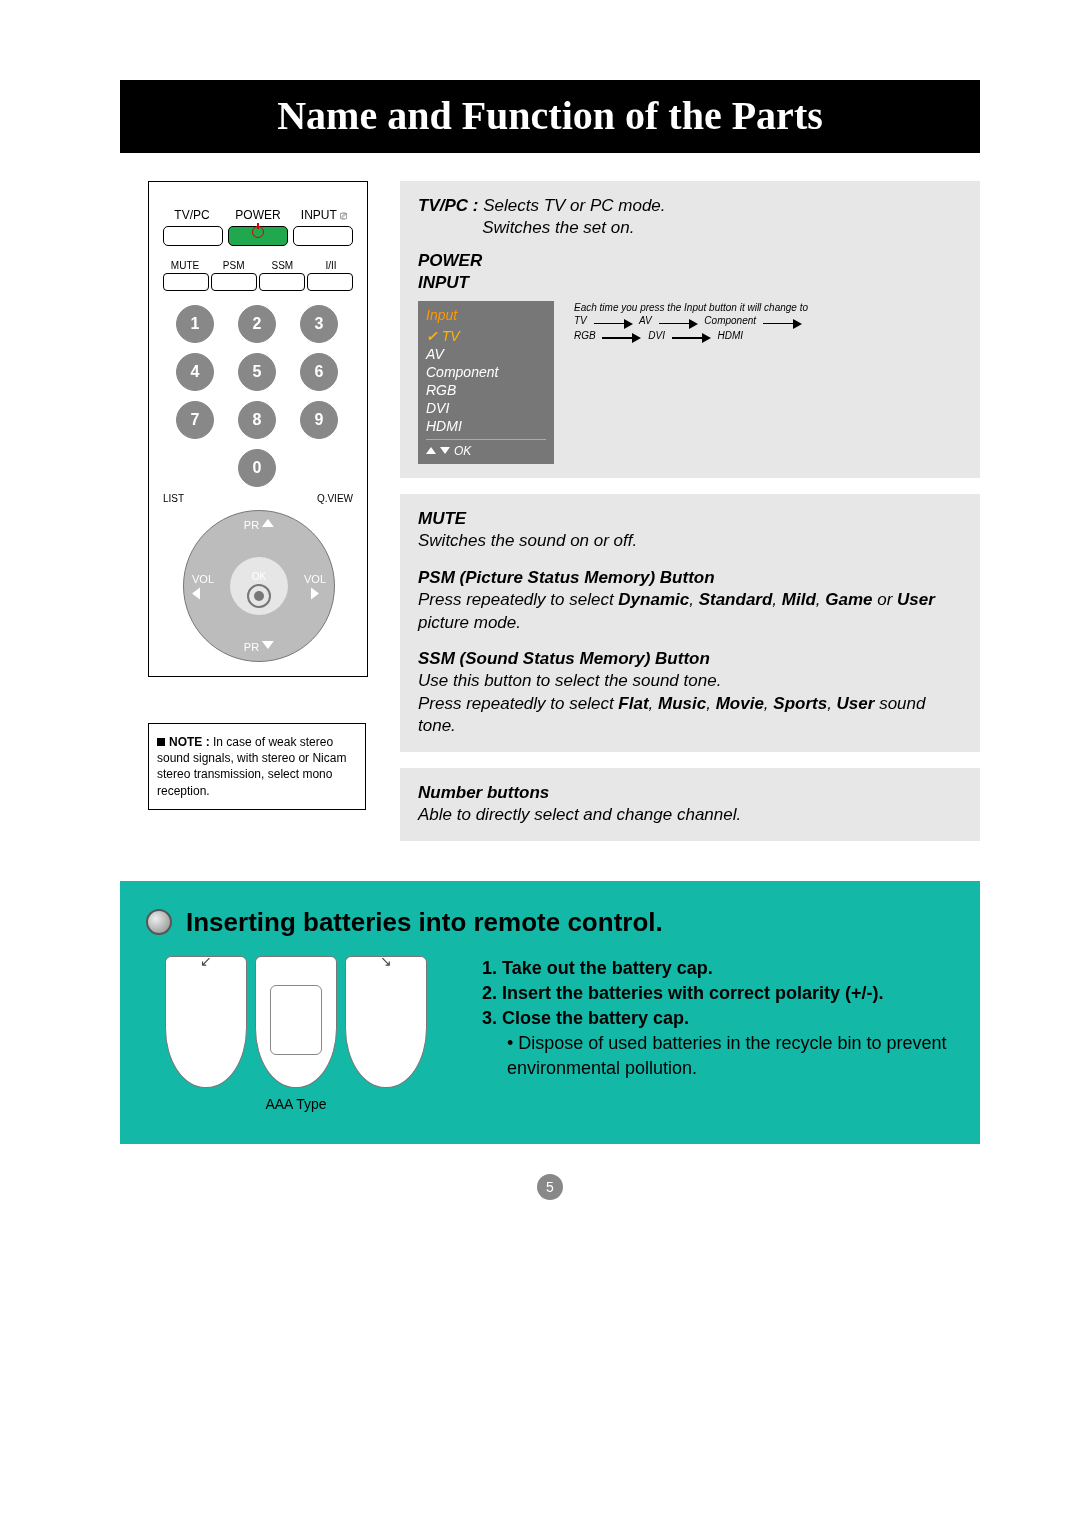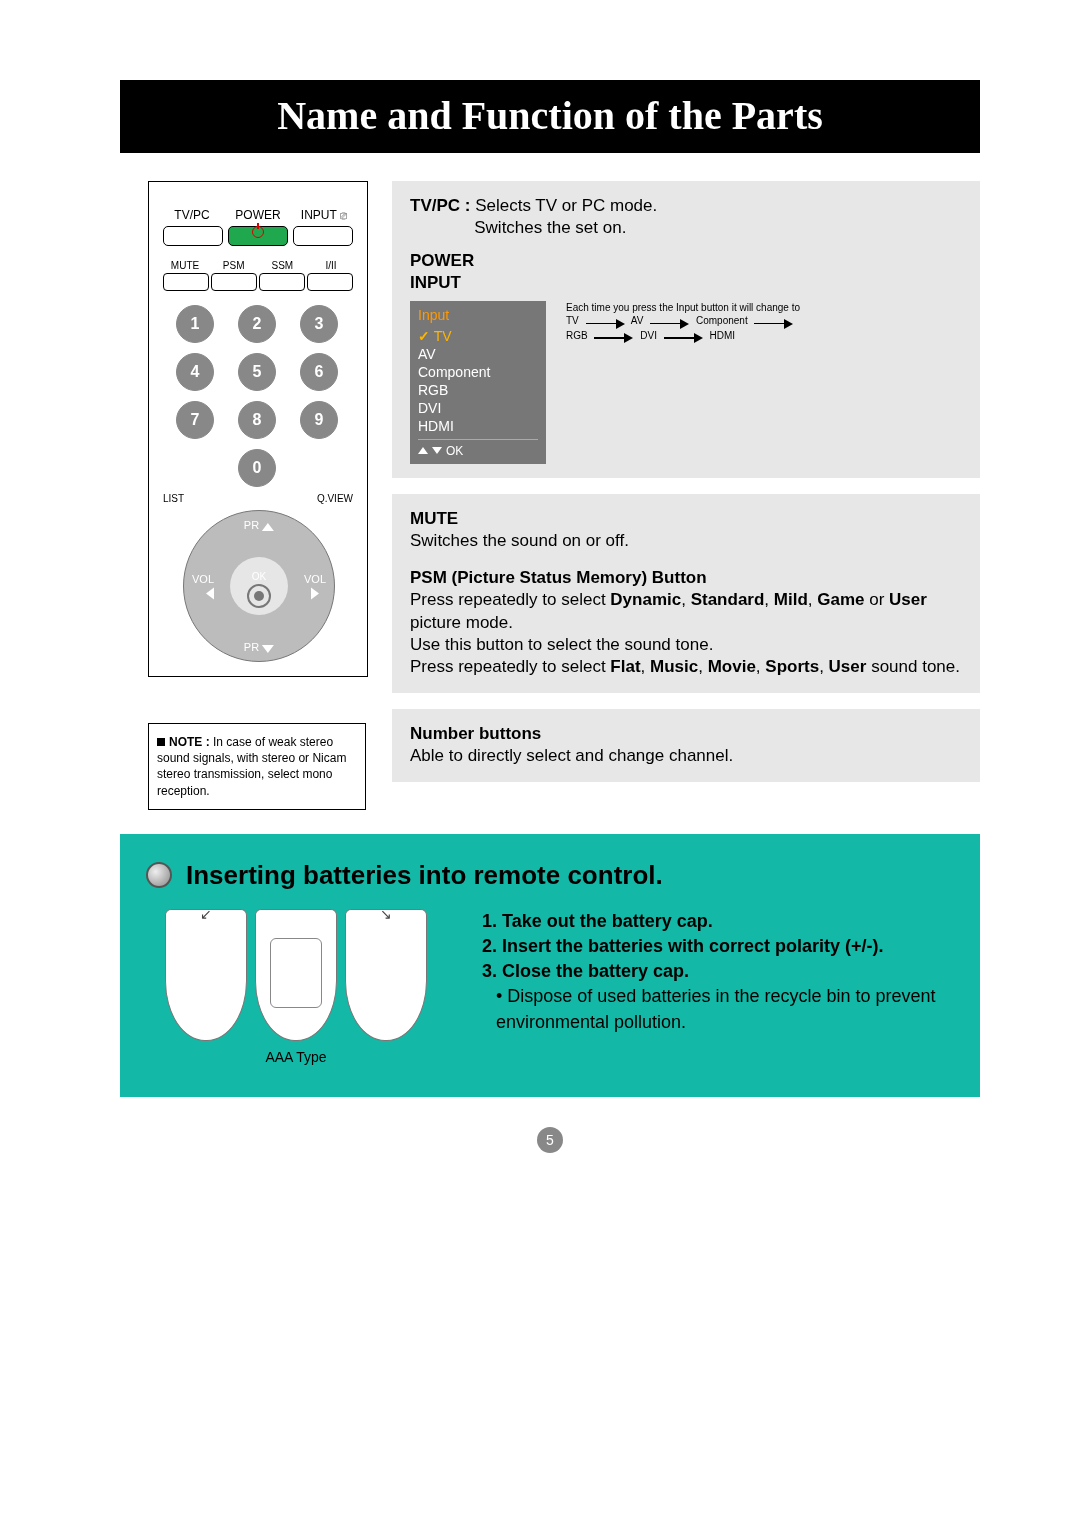--- a/index.html
+++ b/index.html
@@ -91,36 +91,36 @@
   .dpad-wrap{ margin-top:6px; width:150px;height:150px; position:relative;}
   .dpad{
     width:150px;height:150px;border:1px solid #777;border-radius:50%;
     background:#bcbcbc; position:relative;
     display:flex;align-items:center;justify-content:center;
   }
   .dpad .ok{ width:58px;height:58px;border-radius:50%;background:#e6e6e6; display:flex;align-items:center;justify-content:center; flex-direction:column;}
   .dpad .ok .lbl{color:#fff;font-size:10px;margin-bottom:2px;}
   .dpad .ok .ring{width:20px;height:20px;border:2px solid #777;border-radius:50%;}
   .dpad .ok .dot{width:10px;height:10px;background:#777;border-radius:50%;margin-top:-17px;}
-  .dpad .dir{position:absolute;color:#fff;font-size:11px;display:flex;align-items:flex-end;gap:3px;}
+  .dpad .dir{position:absolute;color:#fff;font-size:11px;display:flex;align-items:flex-start;gap:3px;}
   .dpad .dir.up{top:8px;left:50%;transform:translateX(-50%);}
   .dpad .dir.down{bottom:8px;left:50%;transform:translateX(-50%);}
   .dpad .dir.left{left:8px;top:50%;transform:translateY(-50%);flex-direction:column;}
   .dpad .dir.right{right:8px;top:50%;transform:translateY(-50%);flex-direction:column;align-items:center;}
   .tri{ width:0;height:0; display:inline-block;}
   .tri.up{border-left:6px solid transparent;border-right:6px solid transparent;border-bottom:8px solid #fff;}
   .tri.down{border-left:6px solid transparent;border-right:6px solid transparent;border-top:8px solid #fff;}
   .tri.left{border-top:6px solid transparent;border-bottom:6px solid transparent;border-right:8px solid #fff;}
   .tri.right{border-top:6px solid transparent;border-bottom:6px solid transparent;border-left:8px solid #fff;}
   .note-box{
     border:1px solid #000; width:200px; font-size:12px; padding:10px 8px; margin-top:46px; line-height:1.35;
   }
   .note-box .sq{display:inline-block;width:8px;height:8px;background:#000;margin-right:4px;}
   
-  .desc-col{ flex:1; margin-left:4px;}
+  .desc-col{ flex:1; margin-left:12px;font-style:italic;}
   .desc-block-gray{ background:#e7e7e7; padding:14px 18px 14px 18px; margin-bottom:16px;}
   .bold{font-weight:bold;}
   .line{font-size:17px; line-height:1.32;}
   .input-panel{ display:flex; gap:20px; margin-top:6px;}
   .input-menu{ width:120px; background:#777; color:#fff; padding:6px 8px 6px 8px; font-size:14px;}
   .input-menu .title{ color:#f90; margin-bottom:4px;}
   .input-menu .row{ display:flex; align-items:center; gap:4px; padding:1px 0;}
   .input-menu .check{ color:#ffb400; font-weight:bold;}
   .input-menu .tv{ color:#ffb400;}
   .input-menu .footer{ border-top:1px solid #aaa; margin-top:4px; padding-top:4px; font-size:12px; display:flex;align-items:center;gap:4px;}
@@ -310,20 +310,21 @@
 
       <div class="desc-block-gray">
         <div class="line bold">MUTE</div>
         <div class="line">Switches the sound on or off.</div>
 
         <div class="line bold" style="margin-top:14px;">PSM (Picture Status Memory) Button</div>
         <div class="line">
           <span>Press repeatedly to select </span><span class="bold">Dynamic</span>, <span class="bold">Standard</span>, <span class="bold">Mild</span>, <span class="bold">Game</span> or <span class="bold">User</span><span> picture mode.</span>
         </div>
 
+        <div class="line bold" style="margin-top:14px;">SSM (Sound Status Memory) Button</div>
         <div class="line">Use this button to select the sound tone.</div>
         <div class="line">
           <span>Press repeatedly to select </span><span class="bold">Flat</span>, <span class="bold">Music</span>, <span class="bold">Movie</span>, <span class="bold">Sports</span>, <span class="bold">User</span><span> sound tone.</span>
         </div>
       </div>
 
       <div class="desc-block-gray">
         <div class="line bold">Number buttons</div>
         <div class="line">Able to directly select and change channel.</div>
       </div>
@@ -345,19 +346,19 @@
           <div class="remote-back">
               <span class="cap-arrow">↘</span>
             </div>
         </div>
         <div class="aaa">AAA Type</div>
       </div>
       <div class="battery-steps">
         <div class="bold">1. Take out the battery cap.</div>
         <div class="bold">2. Insert the batteries with correct polarity (+/-).</div>
         <div class="bold">3. Close the battery cap.</div>
-        <div style="margin-left:14px;">• Dispose of used batteries in the recycle bin to prevent environmental pollution.</div>
+        <div style="margin-left:25px;">• Dispose of used batteries in the recycle bin to prevent environmental pollution.</div>
       </div>
     </div>
   </div>
 
   <div class="pagenum">5</div>
 </div>
 
 </body></html>

